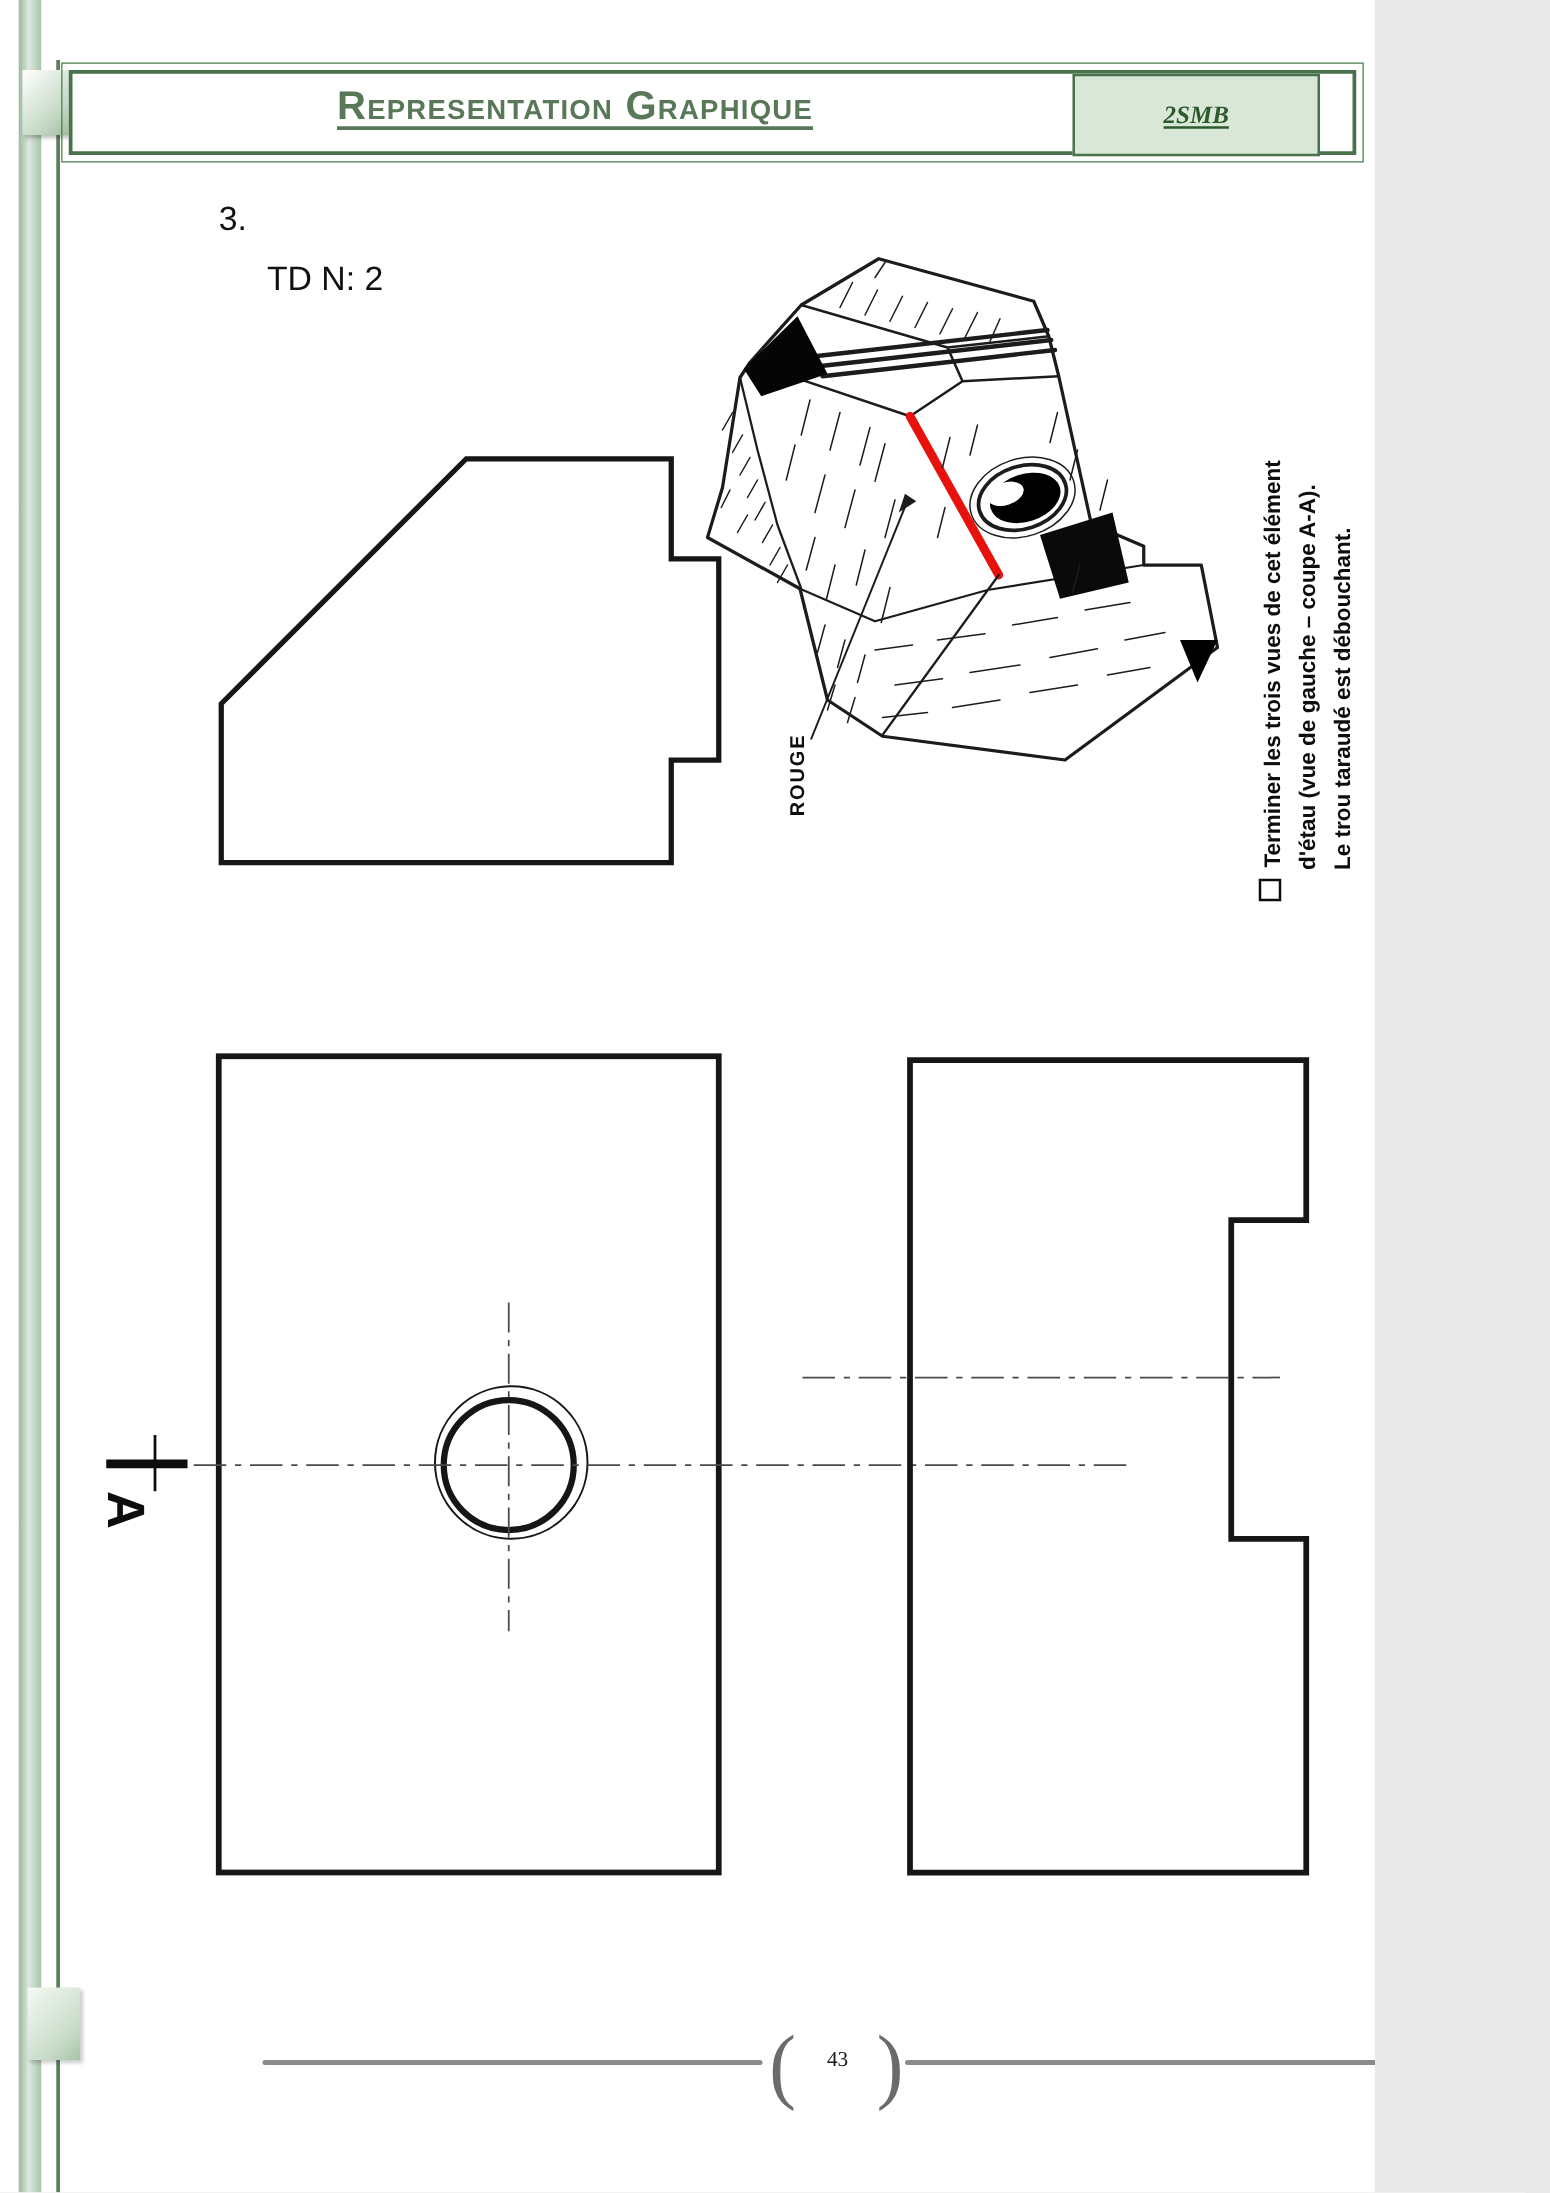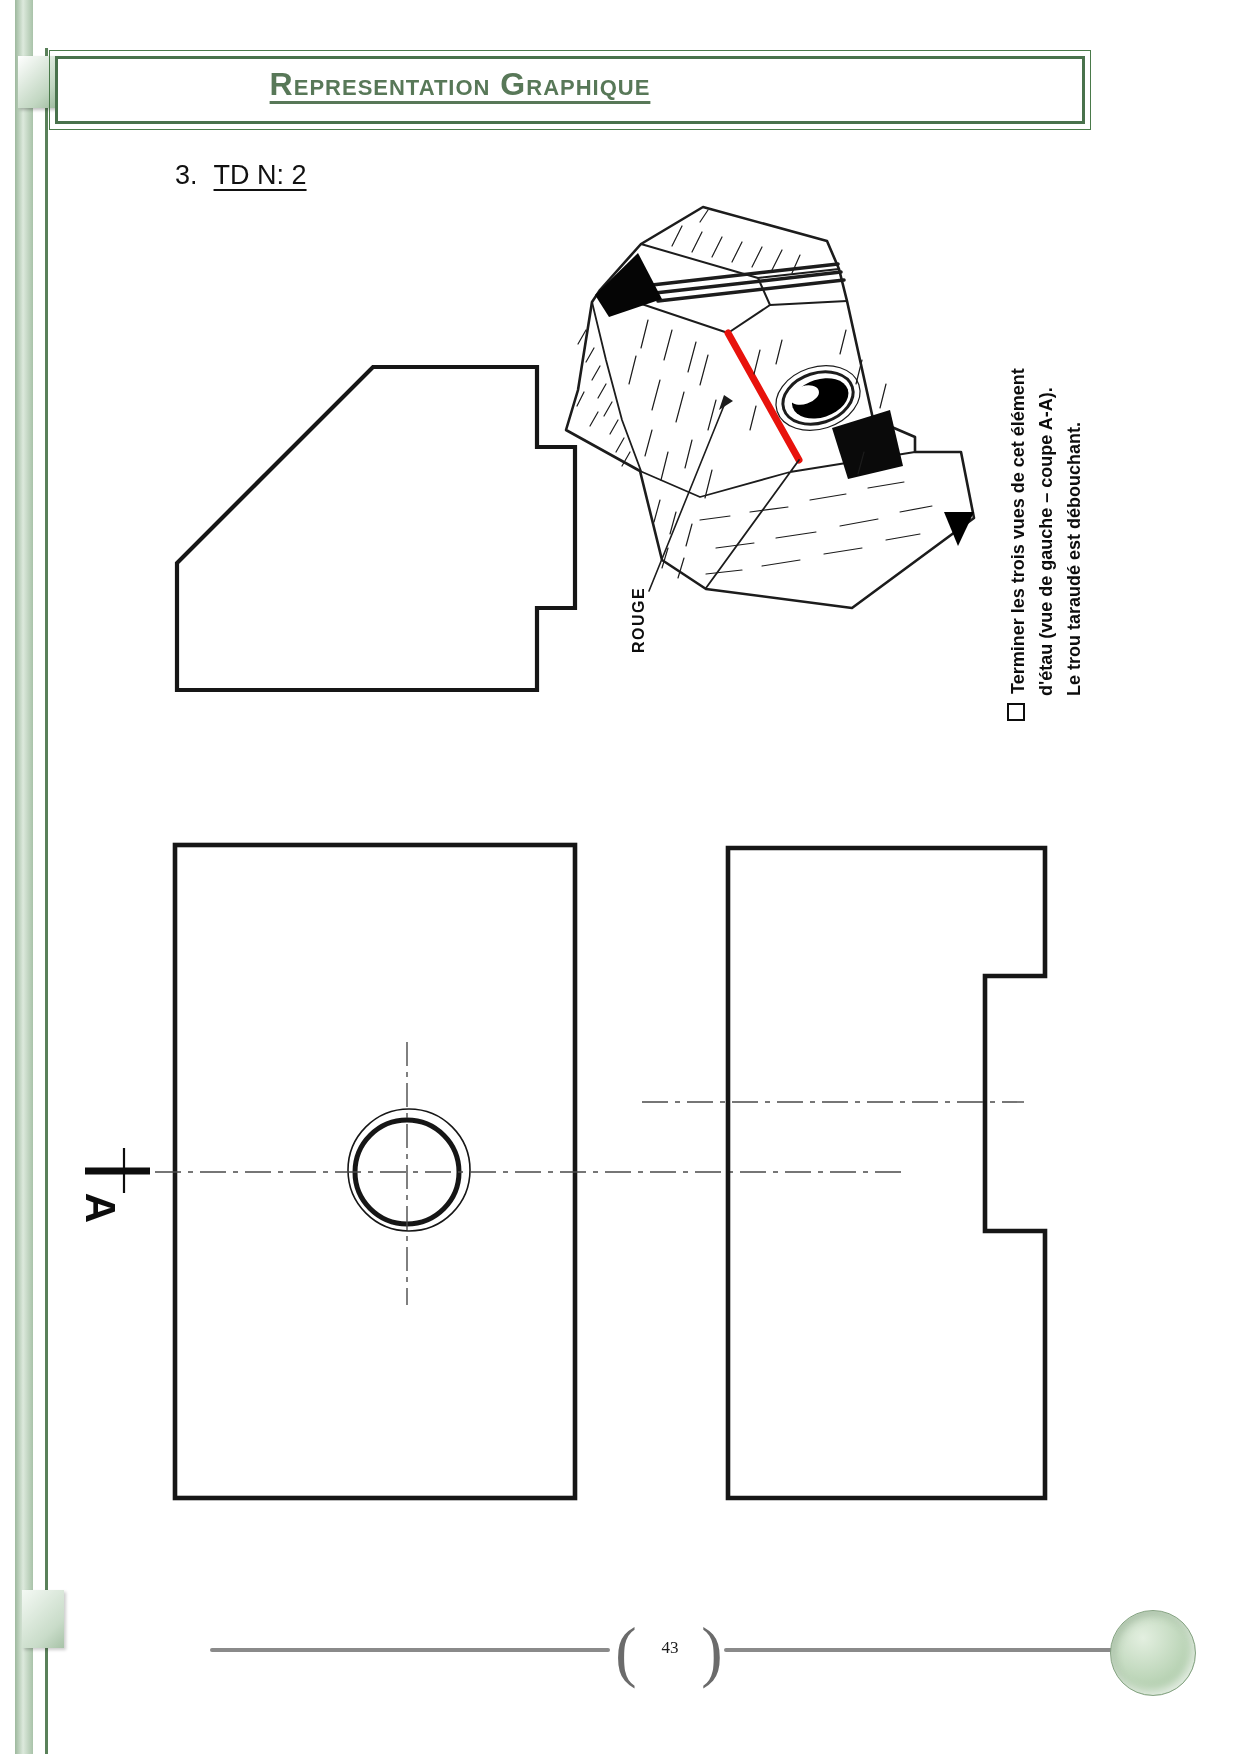--- a/index.html
+++ b/index.html
@@ -1,17 +1,17 @@
 <!DOCTYPE html>
 <html><head>
 <meta charset="utf-8">
 <style>
   html,body{margin:0;padding:0;background:#e9e9e9;}
-  #page{position:relative;width:1240px;height:1754px;background:#ffffff;overflow:hidden;
-        font-family:"Liberation Sans",sans-serif;}
+  #page{position:relative;width:1068px;height:1754px;background:#ffffff;overflow:hidden;
+        font-family:"Liberation Sans",sans-serif;padding-left:32px;}
   .abs{position:absolute;}
   
   #left-strip{left:15px;top:0;width:18px;height:1754px;
     background:linear-gradient(90deg,#9db89d,#dcE9dc 45%,#a9c3a9);}
   #left-rule{left:45px;top:48px;width:3px;height:1706px;background:#5a815a;}
   #corner-top{left:18px;top:56px;width:40px;height:52px;
     background:linear-gradient(135deg,#ffffff,#c2d7c2 70%,#9cb89c);box-shadow:2px 2px 3px rgba(0,0,0,.25);}
   #corner-bottom{left:22px;top:1590px;width:42px;height:58px;
     background:linear-gradient(135deg,#f4f9f4,#c9dcc9 70%,#a7c2a7);box-shadow:2px 2px 3px rgba(0,0,0,.2);}
   
@@ -19,21 +19,21 @@
   #header-box{left:55px;top:56px;width:1024px;height:62px;border:3px solid #49724c;background:#ffffff;}
   #header-title{left:60px;top:66px;width:800px;text-align:center;
     font-variant:small-caps;font-weight:700;font-size:32px;letter-spacing:1px;color:#587858;
     text-decoration:underline;text-underline-offset:6px;text-decoration-thickness:2.5px;}
   #badge-box{left:858px;top:59px;width:194px;height:62px;background:#d9e7d6;border:2px solid #49724c;
     display:flex;align-items:center;justify-content:center;}
   #badge-text{font-family:"Liberation Serif",serif;font-style:italic;font-weight:700;font-size:20px;
     color:#2d5a2d;text-decoration:underline;text-underline-offset:3px;}
   
   #section-heading{left:175px;top:160px;font-size:27px;color:#111;display:flex;gap:16px;}
-  #section-label{text-decoration:underline;text-underline-offset:5px;text-decoration-thickness:2px;}
+  #section-label{text-underline-offset:5px;text-decoration-thickness:2px;margin-top:48px;}
   
   #instructions{left:787px;top:418px;width:520px;height:86px;transform:rotate(-90deg);
     font-weight:700;font-size:18px;line-height:28px;color:#0d0d0d;white-space:nowrap;}
   .chk{display:inline-block;width:14px;height:14px;border:2.5px solid #0d0d0d;margin-right:9px;
     vertical-align:-1px;}
   
   #rouge{left:595px;top:598px;width:90px;height:20px;transform:rotate(-90deg);
     font-weight:700;font-size:16px;letter-spacing:1.5px;color:#0d0d0d;}
   
   #letter-a{left:78px;top:1186px;width:44px;height:44px;transform:rotate(90deg);
@@ -57,20 +57,23 @@
 <div id="page">
 
   <div class="abs" id="left-strip"></div>
   <div class="abs" id="left-rule"></div>
   <div class="abs" id="corner-top"></div>
   <div class="abs" id="corner-bottom"></div>
 
   <div class="abs" id="header-outer"></div>
   <div class="abs" id="header-box"></div>
   <div class="abs" id="header-title">Representation Graphique</div>
+  <div class="abs" id="badge-box">
+    <span id="badge-text">2SMB</span>
+  </div>
 
   <div class="abs" id="section-heading">
     <span>3.</span>
     <span id="section-label">TD N: 2</span>
   </div>
 
   <svg width="1240" height="1754" viewBox="0 0 1240 1754">
     <g fill="none" stroke="#161616">
 
       <polygon stroke-width="4.2" points="373,367 537,367 537,447 575,447 575,608 537,608 537,690 177,690 177,563"></polygon>

